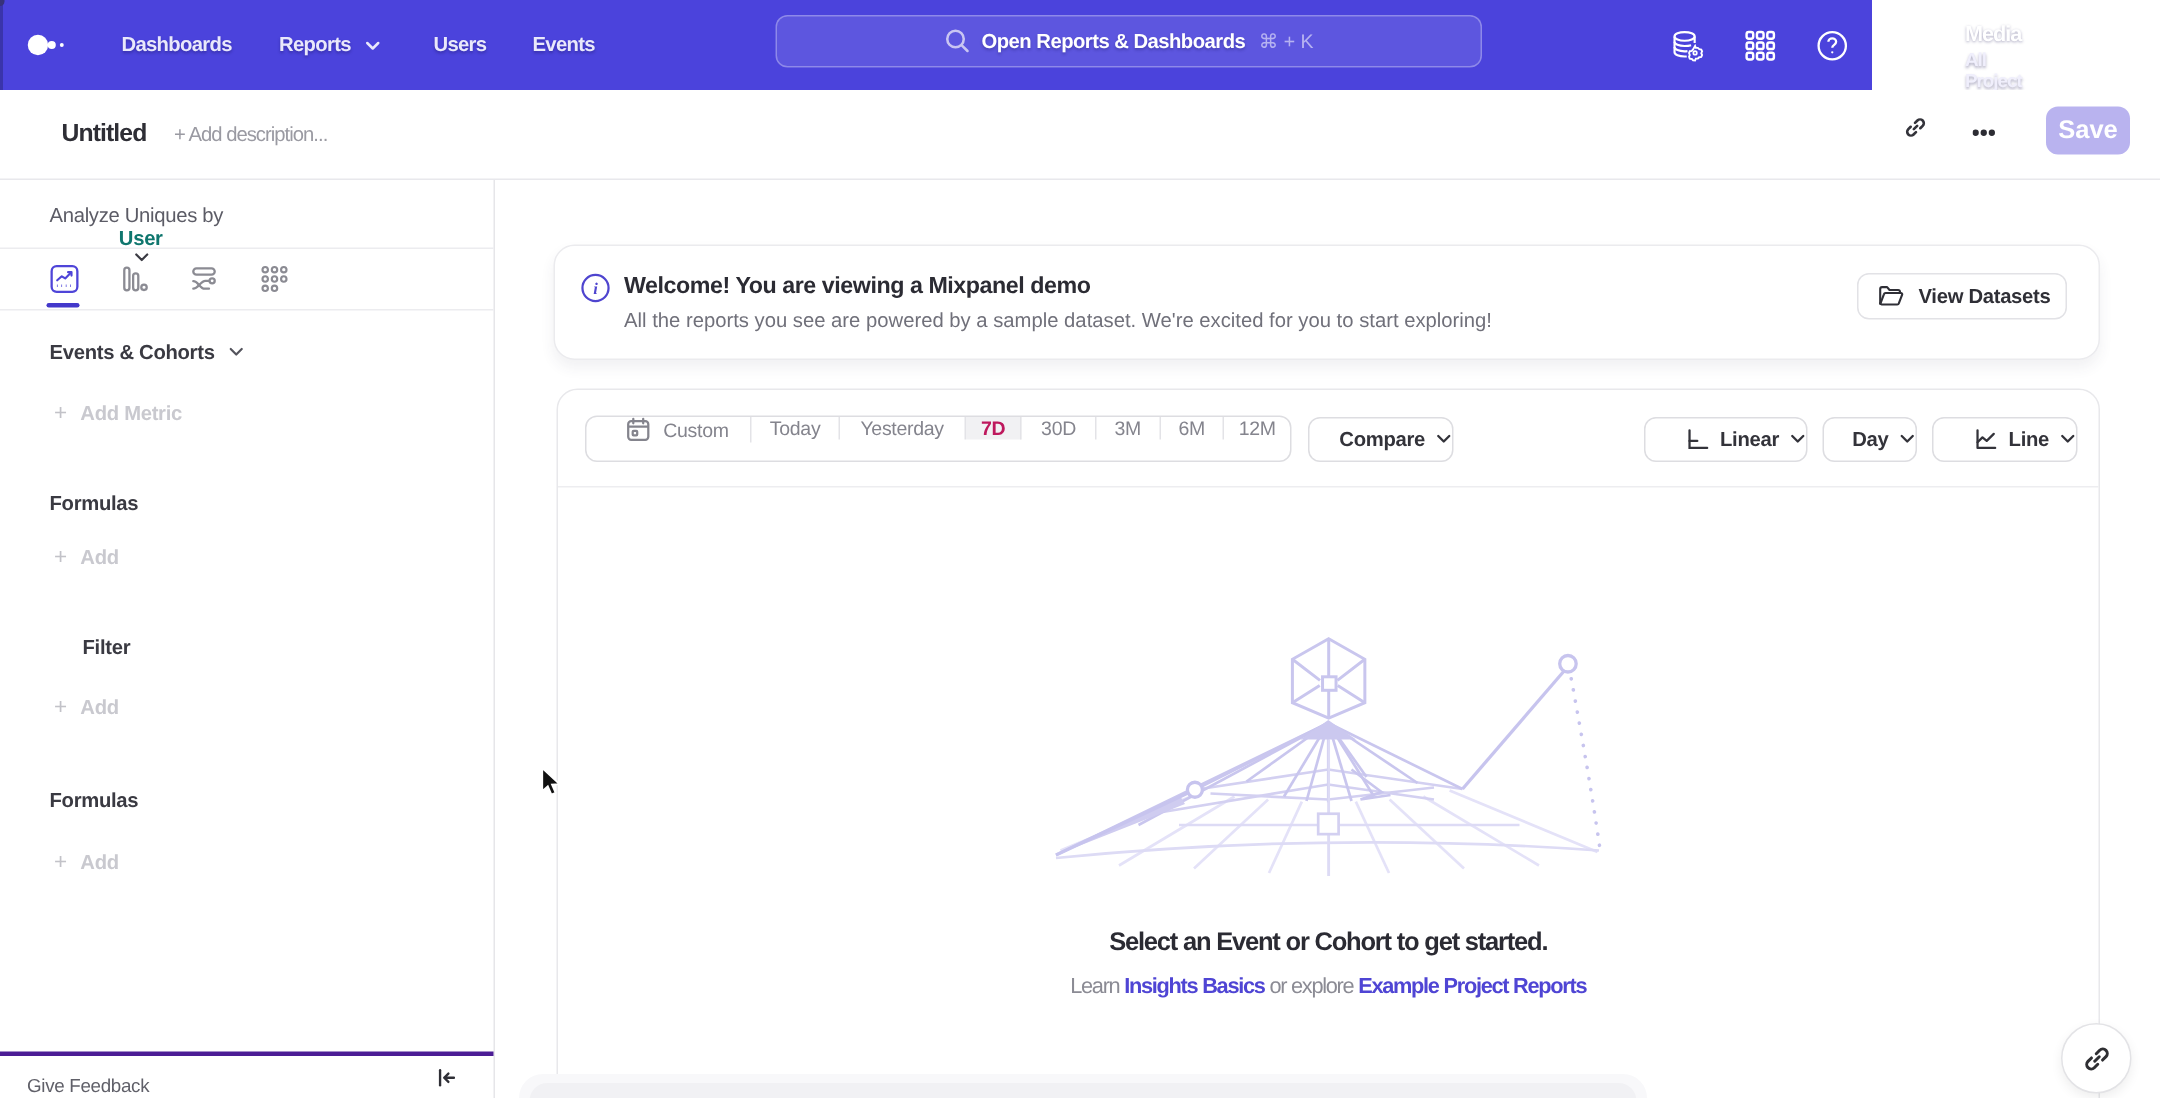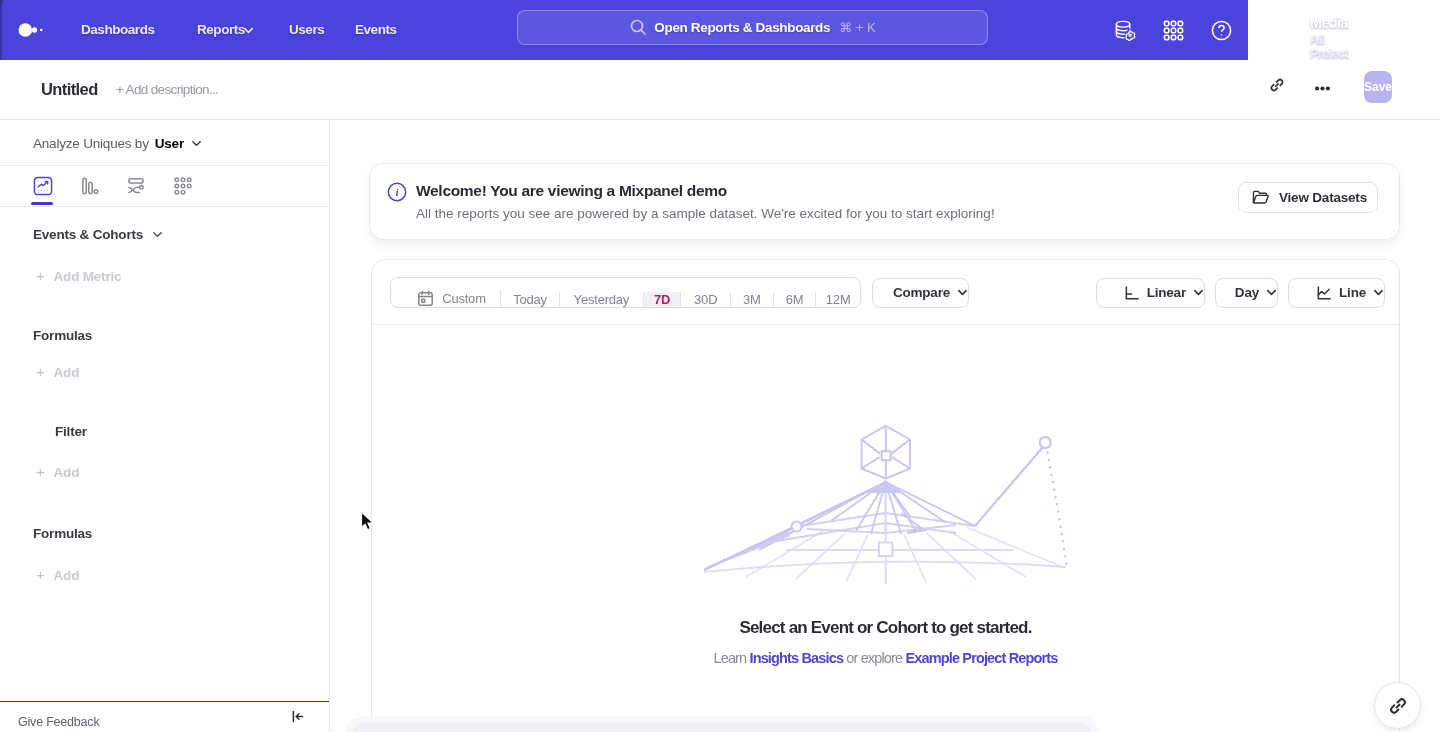--- a/index.html
+++ b/index.html
@@ -21,54 +21,54 @@
   .projname { position:absolute; left:1310px; top:15px; color:#fff; font-size:14.5px; font-weight:700; letter-spacing:-0.7px;
      text-shadow:0 1px 2px rgba(20,15,80,.35);}
   .projdata { position:absolute; left:1310px; top:33px; color:#f0effc; font-size:12.5px; font-weight:700;
      letter-spacing:-0.65px; text-shadow:0 1px 2px rgba(20,15,80,.35);}
 
   
   .titlebar { position:absolute; left:0; top:60px; width:1440px; height:60px; background:#fff;
     border-bottom:1px solid #e8e8ec; }
   .untitled { position:absolute; left:41px; top:20px; font-size:16.5px; font-weight:700; letter-spacing:-0.6px; color:#2e2e35; }
   .adddesc { position:absolute; left:116px; top:22px; font-size:13.5px; color:#9a9aa2; letter-spacing:-0.65px; }
-  .savebtn { position:absolute; left:1364px; top:11px; width:28px; height:32px; background:#b9b3ef;
-    border-radius:8px; color:#fff; font-size:12px; font-weight:700; text-align:center; line-height:32px; }
+  .savebtn { position:absolute; left:1364px; top:11px; width:56px; height:32px; background:#b9b3ef;
+    border-radius:8px; color:#fff; font-size:17px; font-weight:700; text-align:center; line-height:32px; }
 
   
   .sidebar { position:absolute; left:0; top:120px; width:330px; height:612px; background:#fff;
     border-right:1px solid #e6e6e9; }
   .sb-row1 { position:absolute; left:0; top:0; width:329px; height:46px; border-bottom:1px solid #ececef; }
   .sb-row1 .lab { position:absolute; left:33px; top:16px; font-size:13.5px; color:#5c5c66; letter-spacing:-0.2px;
-    display:flex; align-items:center; }
-  .sb-row1 .usr { font-weight:700; color:#000000; margin-left:6px;text-align:right; }
+    display:flex; align-items:center;flex-direction:column; }
+  .sb-row1 .usr { font-weight:700; color:#0f766e; margin-left:6px;text-align:right; }
   .sb-tabs { position:absolute; left:0; top:46px; width:329px; height:41px; border-bottom:1px solid #ececef; }
   .sb-underline { position:absolute; left:31px; top:82px; width:22px; height:3px; background:#4338ca; border-radius:2px; z-index:2;}
   .sb-sec { position:absolute; left:33px; font-size:13.5px; font-weight:700; color:#3a3a42; letter-spacing:-0.2px;
     display:flex; align-items:center; }
   .sb-add { position:absolute; left:36px; font-size:13.5px; font-weight:700; color:#c9c9cf; letter-spacing:-0.2px;}
   .sb-add .plus { font-weight:400; margin-right:9px; color:#c2c2c8; font-size:15px;}
-  .sb-foot { position:absolute; left:0; top:581px; width:329px; height:31px; border-top:1px solid #4c1d95; }
+  .sb-foot { position:absolute; left:0; top:581px; width:329px; height:31px; border-top:3px solid #4c1d95; }
   .sb-foot .gf { position:absolute; left:18px; top:13px; font-size:12.5px; color:#606069; letter-spacing:-0.2px;}
 
   
   .canvas { position:absolute; left:330px; top:120px; width:1110px; height:612px; background:#fff; }
   .banner { position:absolute; left:39px; top:43px; width:1031px; height:77px; background:#fff;
     border:1px solid #ebebee; border-radius:14px; box-shadow:0 5px 9px rgba(60,60,90,.07); }
   .banner .b1 { position:absolute; left:46px; top:18px; font-size:15.5px; font-weight:700; color:#2b2b33; letter-spacing:-0.3px;}
   .banner .b2 { position:absolute; left:46px; top:42px; font-size:13.5px; color:#70707a; letter-spacing:0;}
   .vds { position:absolute; left:868px; top:18px; width:140px; height:31px; border:1px solid #e2e2e6;
     border-radius:8px; background:#fff; white-space:nowrap;}
   .vds .t { position:absolute; left:40px; top:7px; font-size:13.5px; font-weight:700; color:#2f2f36; letter-spacing:-0.2px;}
 
   .card { position:absolute; left:41px; top:139px; width:1029px; height:700px; background:#fff;
     border:1px solid #e8e8eb; border-radius:14px; }
   .toolbar { position:absolute; left:0; top:0; width:100%; height:65px; border-bottom:1px solid #ededf0; }
   .seg { position:absolute; left:18px; top:17px; height:31px; width:471px; border:1px solid #dddde1; border-radius:8px;
-    display:flex; align-items:flex-end; overflow:hidden; background:#fff;padding-left:12px; }
+    display:flex; align-items:flex-start; overflow:hidden; background:#fff;padding-left:12px; }
   .seg .it { font-size:13px; color:#84848d; display:flex; align-items:center; justify-content:center;
     border-right:1px solid #e3e3e7; letter-spacing:-0.2px;}
   .seg .it:last-child { border-right:none; }
   .seg .sel { background:#f1f1f3; color:#be185d; font-weight:700; }
   .btn { position:absolute; top:17.5px; height:30px; border:1px solid #dddde1; border-radius:8px;
     background:#fff; display:flex; align-items:center; justify-content:flex-end; gap:7px;
     font-size:13.5px; font-weight:700; color:#33333a; letter-spacing:-0.2px;}
 
   .emptytitle { position:absolute; left:0; top:358px; width:100%; text-align:center;
     font-size:17px; font-weight:700; color:#2b2b33; letter-spacing:-0.8px; }
@@ -89,21 +89,21 @@
 
   <div class="nav">
     <svg style="position:absolute;left:18px;top:22px;" width="28" height="16" viewBox="0 0 28 16">
       <circle cx="7.3" cy="8" r="6.8" fill="#fff"></circle>
       <circle cx="16.5" cy="8" r="2.7" fill="#fff"></circle>
       <circle cx="23.2" cy="8" r="1.3" fill="#fff"></circle>
     </svg>
     <div style="position:absolute;left:0;top:0;width:1.5px;height:60px;background:rgba(30,26,80,.35);"></div>
     <div style="position:absolute;left:0;top:0;width:3px;height:4px;background:#37327a;border-radius:0 0 3px 0;"></div>
     <div class="navitem" id="nv1" style="left:81px;">Dashboards</div>
-    <div class="navitem" id="nv2" style="left:197px;">Reports</div>
+    <div class="navitem" id="nv2" style="left:186px;">Reports</div>
     <svg class="topicon" style="left:243px; top:25px; width:11px; height:11px;" viewBox="0 0 12 12">
       <path d="M2 4 L6 8 L10 4" fill="none" stroke="#e9e8fb" stroke-width="1.8" stroke-linecap="round" stroke-linejoin="round"></path>
     </svg>
     <div class="navitem" id="nv3" style="left:289px;">Users</div>
     <div class="navitem" id="nv4" style="left:355px;">Events</div>
 
     <div class="searchbox">
       <div class="inner">
         <svg width="19" height="19" viewBox="0 0 19 19">
           <circle cx="8" cy="8" r="5.5" fill="none" stroke="#c9c5f2" stroke-width="1.7"></circle>

